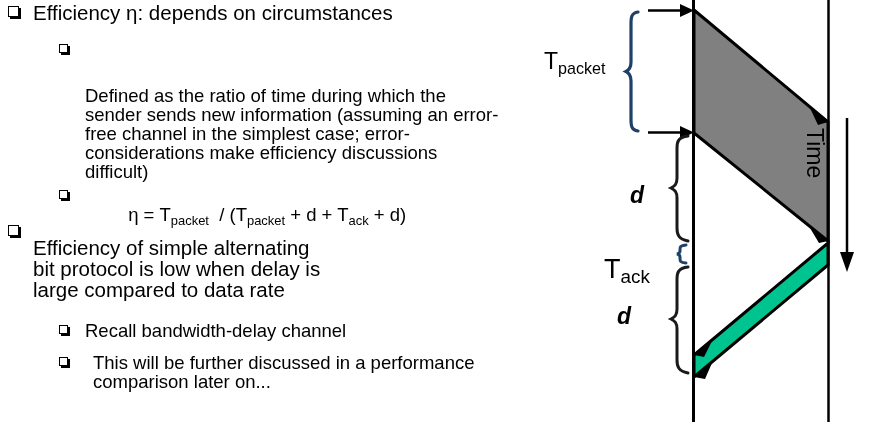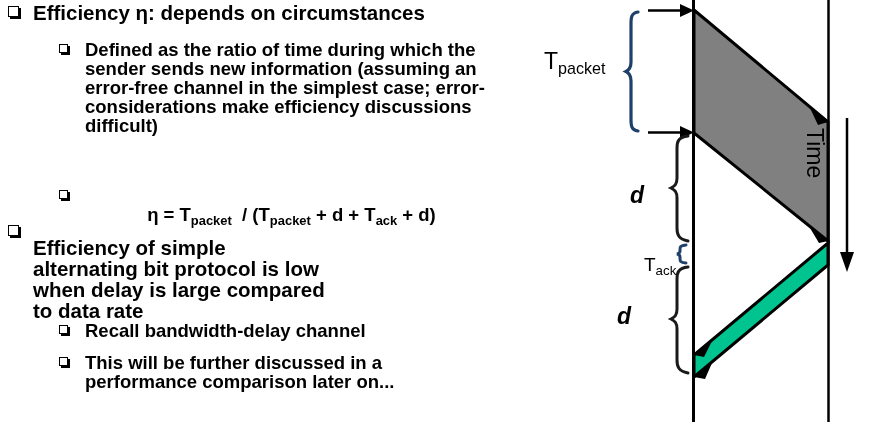--- a/index.html
+++ b/index.html
@@ -48,21 +48,20 @@
     background: #ffffff;
   }
   .sq.shadow {
     background: #000000;
   }
 
   .bullet-text {
     position: absolute;
     white-space: pre-wrap;
     line-height: 1.03;
-    font-weight: bold;
   }
 
   
   .lvl1 .bullet-marker { left: 8px; }
   .lvl1 .sq.main   { left: 0px;  top: 4px;  width: 11px; height: 11px; border: 1.6px solid #000; }
   .lvl1 .sq.shadow { left: 2px;  top: 6px;  width: 11px; height: 11px; }
   .lvl1 .bullet-text {
     left: 33px;
     font-size: 20.5px;
   }
@@ -88,21 +87,21 @@
   }
   #diagram svg { display: block; }
 
   .lbl {
     position: absolute;
     font-family: "Liberation Sans", sans-serif;
     color: #000000;
     white-space: nowrap;
   }
   #label-tpacket { left: 14px; top: 48px; font-size: 23px; }
-  #label-tack    { left: 74px; top: 254px; font-size: 19px; margin-left: 40px; }
+  #label-tack    { left: 74px; top: 254px; font-size: 27px; }
   #label-d1      { left: 100px; top: 182px; font-size: 23px; font-style: italic; font-weight: 600; }
   #label-d2      { left: 87px;  top: 303px; font-size: 23px; font-style: italic; font-weight: 600; }
   #label-time {
     left: 298px; top: 128px;
     font-size: 23px;
     transform: rotate(90deg);
     transform-origin: left top;
   }
 </style>
 </head>
@@ -118,29 +117,29 @@
           <span class="sq main"></span>
       </span>
       <span class="bullet-text" style="width:480px;">Efficiency η: depends on circumstances</span>
     </div>
 
     <div class="bullet-row lvl2" style="top:40px;width:470px;">
       <span class="bullet-marker">
         <span class="sq shadow"></span>
           <span class="sq main"></span>
       </span>
-      <span class="bullet-text" style="width:420px;">Defined as the ratio of time during which the sender sends new information (assuming an error-free channel in the simplest case; error-considerations make efficiency discussions difficult)</span>
+      <span class="bullet-text" style="width:420px;margin-top:46px;">Defined as the ratio of time during which the sender sends new information (assuming an error-free channel in the simplest case; error-considerations make efficiency discussions difficult)</span>
     </div>
 
     <div class="bullet-row lvl2" style="top:186px;width:470px;">
       <span class="bullet-marker">
         <span class="sq shadow"></span>
           <span class="sq main"></span>
       </span>
-      <span class="bullet-text" style="width:430px;left:106px;">
+      <span class="bullet-text" style="width:430px;left:87px;">
         <span>η = T</span><span class="sub">packet</span><span>  / (T</span><span class="sub">packet</span><span> + d + T</span><span class="sub">ack</span><span> + d)</span>
       </span>
     </div>
 
     <div class="bullet-row lvl1" style="top:221px;width:330px;">
       <span class="bullet-marker">
         <span class="sq shadow"></span>
           <span class="sq main"></span>
       </span>
       <span class="bullet-text" style="width:292px;margin-top:16px;">Efficiency of simple alternating bit protocol is low when delay is large compared to data rate</span>
@@ -152,21 +151,21 @@
           <span class="sq main"></span>
       </span>
       <span class="bullet-text" style="width:400px;">Recall bandwidth-delay channel</span>
     </div>
 
     <div class="bullet-row lvl2" style="top:353px;width:450px;">
       <span class="bullet-marker">
         <span class="sq shadow"></span>
           <span class="sq main"></span>
       </span>
-      <span class="bullet-text" style="width:390px;">This will be further discussed in a performance comparison later on...</span>
+      <span class="bullet-text" style="width:390px;margin-left:8px;">This will be further discussed in a performance comparison later on...</span>
     </div>
 
   </div>
 
   <div id="diagram">
 
     <svg width="347" height="422" viewBox="0 0 347 422">
 
       <line x1="163.5" y1="0" x2="163.5" y2="422" stroke="#000000" stroke-width="3"></line>
 

